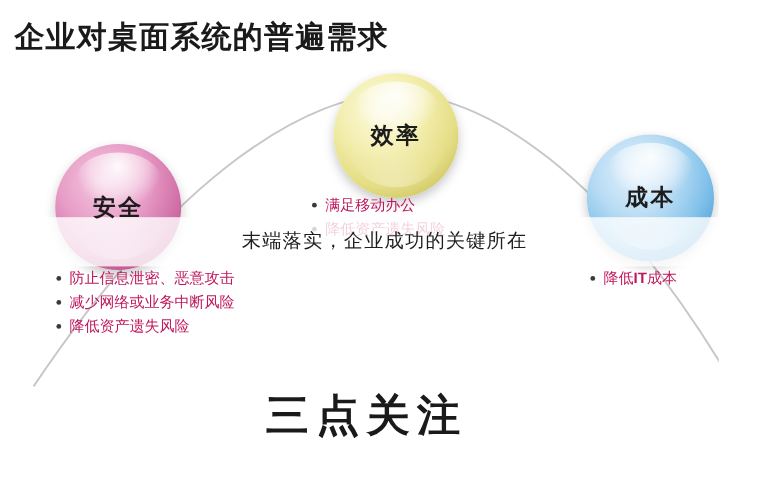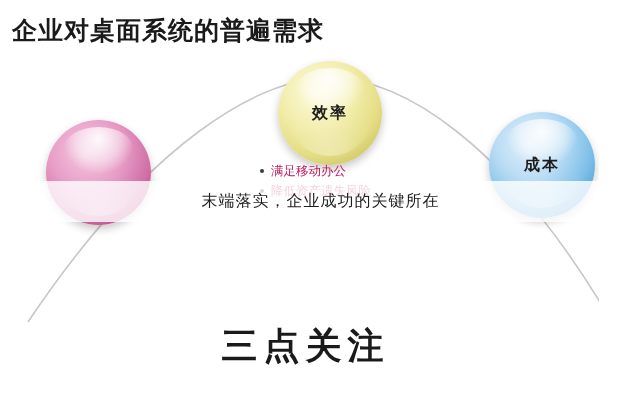--- a/index.html
+++ b/index.html
@@ -41,21 +41,21 @@
   .sphere {
     position: absolute;
     border-radius: 50%;
     display: flex;
     align-items: center;
     justify-content: center;
   }
   .sphere-label {
     position: relative;
     z-index: 4;
-    font-size: 16px;
+    font-size: 19px;
     font-weight: bold;
     color: #1c1c1c;
     letter-spacing: 2px;
     white-space: nowrap;
   }
   .gloss {
     position: absolute;
     left: 16%;
     top: 7%;
     width: 68%;
@@ -188,42 +188,55 @@
 
   <div class="slide-title">企业对桌面系统的普遍需求</div>
 
   <svg class="arc-svg" viewBox="0 0 641 400" xmlns="http://www.w3.org/2000/svg">
     <path d="M 28 322 C 150 140, 260 78, 330 78 C 400 78, 505 140, 612 322" fill="none" stroke="#bdbdbd" stroke-width="1.6" opacity="0.85"></path>
   </svg>
 
   <div class="sphere" id="sphere-security">
     <div class="innerband"></div>
     <div class="gloss"></div>
+    <span class="sphere-label">安全</span>
   </div>
 
   <div class="sphere" id="sphere-efficiency">
     <div class="innerband"></div>
     <div class="gloss"></div>
     <span class="sphere-label">效率</span>
   </div>
 
   <div class="sphere" id="sphere-cost">
     <div class="innerband"></div>
     <div class="gloss"></div>
     <span class="sphere-label">成本</span>
   </div>
 
+  <div class="bullets" id="bullets-security">
+    <ul>
+      <li>防止信息泄密、恶意攻击</li>
+      <li>减少网络或业务中断风险</li>
+      <li>降低资产遗失风险</li>
+    </ul>
+  </div>
 
   <div class="bullets" id="bullets-efficiency">
     <ul>
       <li>满足移动办公</li>
       <li>降低资产遗失风险</li>
     </ul>
   </div>
 
+  <div class="bullets" id="bullets-cost">
+    <ul>
+      <li><span>降低</span><span class="b-bold">IT</span><span>成本</span></li>
+    </ul>
+  </div>
 
   <div class="bottom-heading">三点关注</div>
 
   <div class="banner">
     <span class="banner-text">末端落实，企业成功的关键所在</span>
   </div>
 
 </div>
 
 </body></html>

